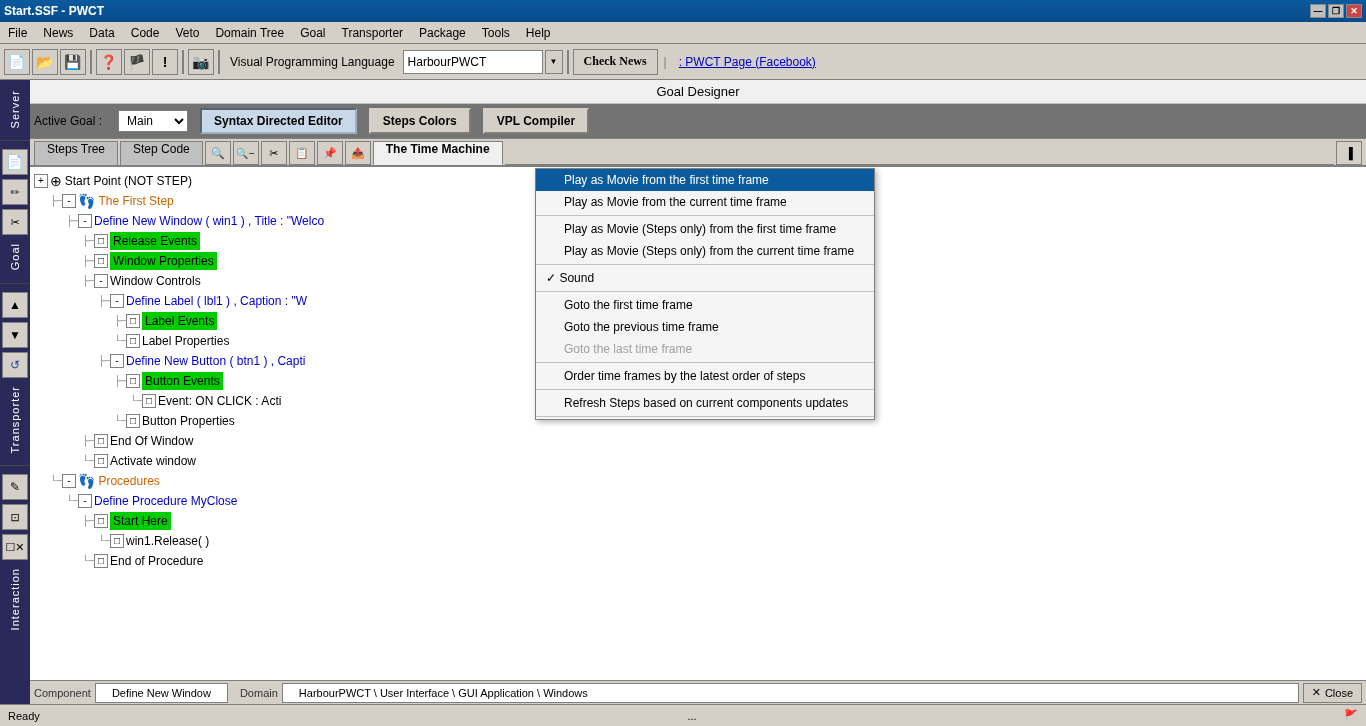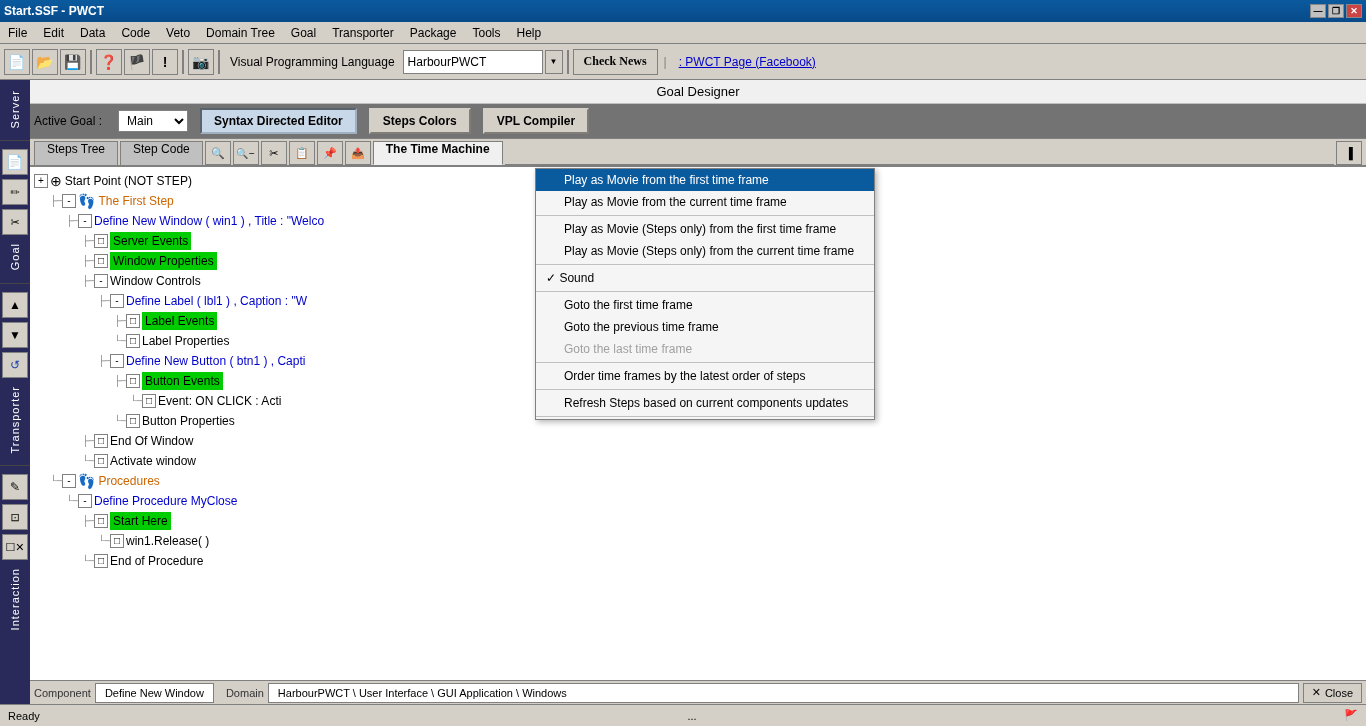--- a/index.html
+++ b/index.html
@@ -260,21 +260,21 @@
       align-items: center;
       border-top: 1px solid #808080;
       padding: 0 4px;
       font-size: 11px;
       gap: 4px;
     }
     .status-label { font-size: 11px; color: #333; }
     .status-field {
       background: white;
       border: 1px solid #808080;
-      padding: 1px 9px;
+      padding: 1px 16px;
       font-size: 11px;
       height: 20px;
       display: flex; align-items: center;
     }
     #close-btn-status {
       margin-left: auto;
       height: 20px;
       background: #d4d0c8;
       border: 1px solid #808080;
       padding: 0 8px;
@@ -326,21 +326,21 @@
   <span>Start.SSF - PWCT</span>
   <div id="title-bar-controls">
     <div class="title-btn">—</div>
     <div class="title-btn">❐</div>
     <div class="title-btn" style="background:#cc4444;color:white;">✕</div>
   </div>
 </div>
 
 <div id="menu-bar">
   <div class="menu-item">File</div>
-  <div class="menu-item">Edit</div>
+  <div class="menu-item">News</div>
   <div class="menu-item">Data</div>
   <div class="menu-item">Code</div>
   <div class="menu-item">Veto</div>
   <div class="menu-item">Domain Tree</div>
   <div class="menu-item">Goal</div>
   <div class="menu-item">Transporter</div>
   <div class="menu-item">Package</div>
   <div class="menu-item">Tools</div>
   <div class="menu-item">Help</div>
 </div>
@@ -453,21 +453,21 @@
         <span class="tree-expander">-</span>
         <span class="tree-text-blue">Define New Window  ( win1 ) , Title : "Welco</span>
       </div>
 
       <div class="tree-node">
         <span class="tree-indent"></span>
         <span class="tree-indent"></span>
         <span class="tree-indent"></span>
         <span class="tree-connector">├─</span>
         <span style="display:inline-block;width:14px;height:14px;border:1px solid #808080;background:white;text-align:center;line-height:12px;font-size:10px;margin-right:2px;">□</span>
-        <span class="tree-bg-green">Server Events</span>
+        <span class="tree-bg-green">Release Events</span>
       </div>
 
       <div class="tree-node">
         <span class="tree-indent"></span>
         <span class="tree-indent"></span>
         <span class="tree-indent"></span>
         <span class="tree-connector">├─</span>
         <span style="display:inline-block;width:14px;height:14px;border:1px solid #808080;background:white;text-align:center;line-height:12px;font-size:10px;margin-right:2px;">□</span>
         <span class="tree-bg-green">Window Properties</span>
       </div>

